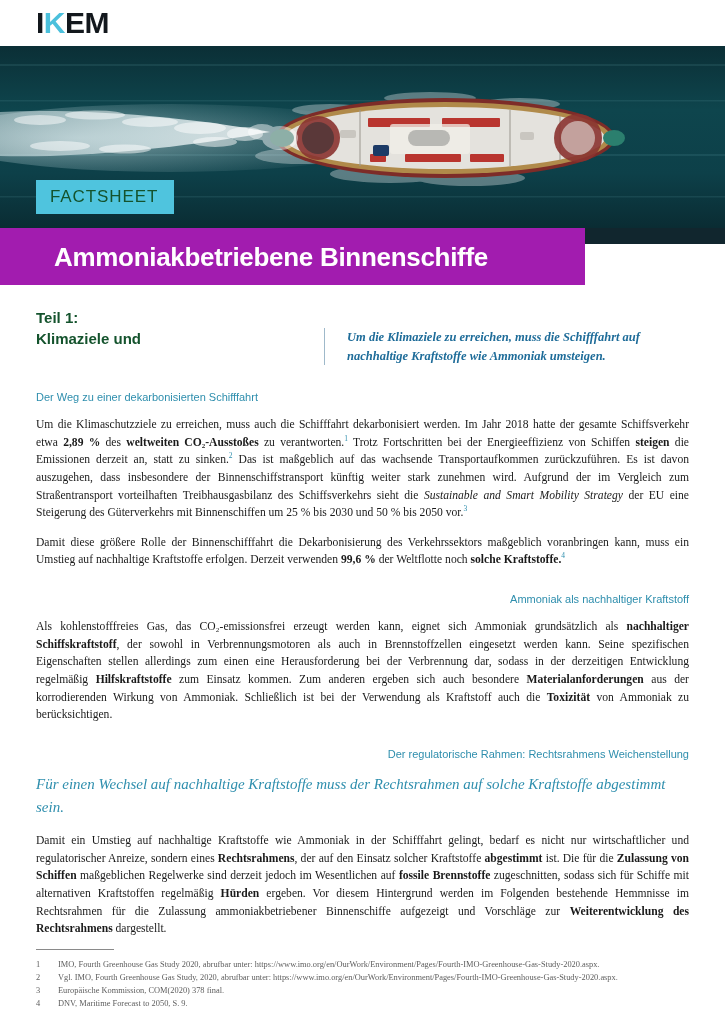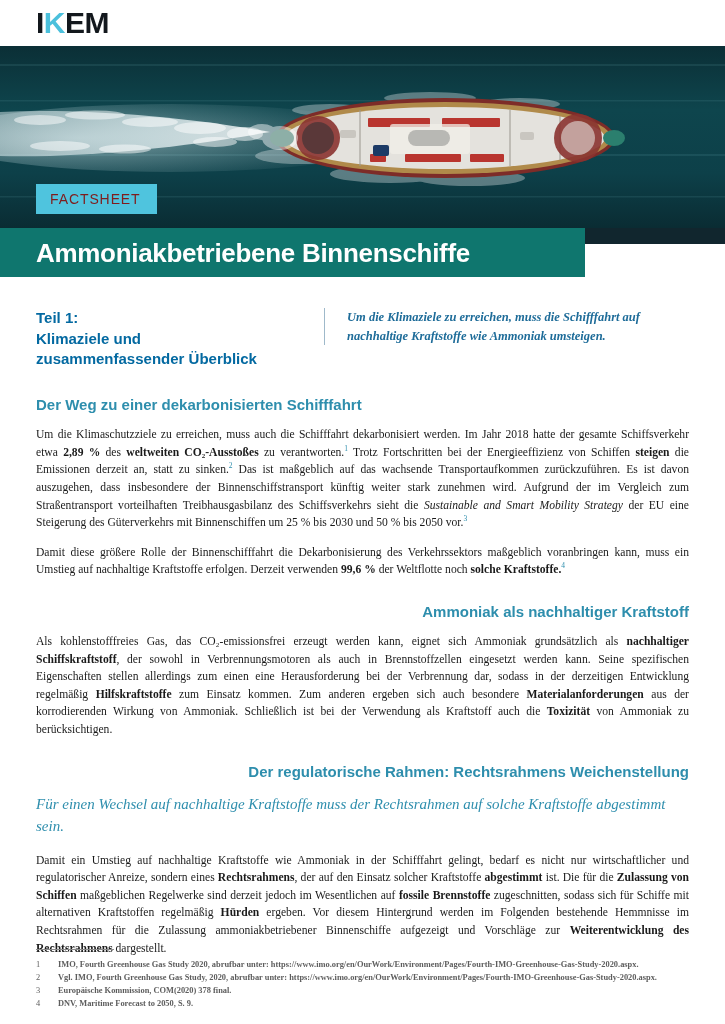--- a/index.html
+++ b/index.html
@@ -47,23 +47,23 @@
     overflow: hidden;
     background: #0d3c42;
   }
   .hero-canvas { position: absolute; inset: 0; }
 
   .factsheet-badge {
     position: absolute;
     left: 36px;
     bottom: 14px;
     background: #4FC4DE;
-    color: #7f1d1d;
-    font-family: "Liberation Sans", "DejaVu Sans", sans-serif;
-    font-size: 14px;
+    color: #14532d;
+    font-family: "Liberation Sans", "DejaVu Sans", sans-serif;
+    font-size: 17px;
     letter-spacing: 0.9px;
     padding: 7px 16px 7px 14px;
     z-index: 5;
   }
 
   
   .title-wrap {
     position: relative;
     width: 725px;
     height: 50px;
@@ -71,26 +71,26 @@
   .title-bg-right {
     position: absolute;
     left: 0; top: 0;
     width: 725px; height: 16px;
     background: #11262e;
   }
   .title-bar {
     position: absolute;
     left: 0; top: 0;
     width: 585px;
-    height: 49px;
-    background: #0f766e;
+    height: 57px;
+    background: #a21caf;
     display: flex;
     align-items: center;
     box-sizing: border-box;
-    padding-left: 36px;
+    padding-left: 54px;
   }
   .title-bar h1 {
     margin: 0;
     font-family: "Liberation Sans", "DejaVu Sans", sans-serif;
     font-weight: bold;
     font-size: 26px;
     color: #ffffff;
     letter-spacing: -0.3px;
     line-height: 1;
   }
@@ -106,39 +106,40 @@
     display: flex;
     align-items: flex-start;
     margin-top: 30px;
   }
   .teil-head {
     width: 270px;
     font-family: "Liberation Sans", "DejaVu Sans", sans-serif;
     font-weight: bold;
     font-size: 15px;
     line-height: 1.38;
-    color: #0369a1;
+    color: #14532d;
   }
   .quote {
     flex: 1;
     border-left: 1.5px solid #9FB9CA;
     padding-left: 22px;
     margin-left: 18px;
     font-family: "Liberation Serif", "DejaVu Serif", serif;
     font-style: italic;
     font-weight: bold;
     font-size: 12.5px;
     line-height: 1.48;
     color: #1E6C99;
+    margin-top: 20px;
   }
 
   h2.section {
     font-family: "Liberation Sans", "DejaVu Sans", sans-serif;
-    font-weight: bold;
-    font-size: 15px;
+    font-weight: normal;
+    font-size: 11px;
     color: #2E8EAD;
     margin: 26px 0 12px 0;
     line-height: 1.2;
   }
   h2.section.tight { margin-top: 24px; text-align: right; }
 
   p.body {
     font-family: "Liberation Serif", "DejaVu Serif", serif;
     font-size: 11.6px;
     line-height: 1.52;
@@ -179,21 +180,21 @@
     margin-bottom: 8px;
   }
   .fn-row {
     display: flex;
     font-family: "Liberation Serif", "DejaVu Serif", serif;
     font-size: 8.4px;
     line-height: 1.55;
     color: #5d5d5d;
   }
   .fn-num { width: 22px; flex: none; }
-  .fn-text { flex: 1; font-weight: bold; }
+  .fn-text { flex: 1; }
 </style>
 </head>
 <body>
 
 <div class="logo-bar">
   <div class="logo">
     <span>I</span>
       <span class="k-teal">K</span>
       <span>EM</span>
   </div>
@@ -300,21 +301,20 @@
     <h1>Ammoniakbetriebene Binnenschiffe</h1>
   </div>
 </div>
 
 <div class="content">
 
   <div class="intro-row">
     <div class="teil-head">
       <div>Teil 1:</div>
       <div>Klimaziele und</div>
-      <div>zusammenfassender Überblick</div>
     </div>
     <div class="quote">Um die Klimaziele zu erreichen, muss die Schifffahrt auf nachhaltige Kraftstoffe wie Ammoniak umsteigen.</div>
   </div>
 
   <h2 class="section">Der Weg zu einer dekarbonisierten Schifffahrt</h2>
   <p class="body">Um die Klimaschutzziele zu erreichen, muss auch die Schifffahrt dekarbonisiert werden. Im Jahr 2018 hatte der gesamte Schiffsverkehr etwa <b>2,89&nbsp;%</b> des <b>weltweiten CO₂-Ausstoßes</b> zu verantworten.<sup>1</sup> Trotz Fortschritten bei der Energieeffizienz von Schiffen <b>steigen</b> die Emissionen derzeit an, statt zu sinken.<sup>2</sup> Das ist maßgeblich auf das wachsende Transportaufkommen zurückzuführen. Es ist davon auszugehen, dass insbesondere der Binnenschiffstransport künftig weiter stark zunehmen wird. Aufgrund der im Vergleich zum Straßentransport vorteilhaften Treibhausgasbilanz des Schiffsverkehrs sieht die <i>Sustainable and Smart Mobility Strategy</i> der EU eine Steigerung des Güterverkehrs mit Binnenschiffen um 25&nbsp;% bis 2030 und 50&nbsp;% bis 2050 vor.<sup>3</sup></p>
   <p class="body">Damit diese größere Rolle der Binnenschifffahrt die Dekarbonisierung des Verkehrssektors maßgeblich voranbringen kann, muss ein Umstieg auf nachhaltige Kraftstoffe erfolgen. Derzeit verwenden <b>99,6&nbsp;%</b> der Weltflotte noch <b>solche Kraftstoffe.</b><sup>4</sup></p>
 
   <h2 class="section tight">Ammoniak als nachhaltiger Kraftstoff</h2>
   <p class="body">Als kohlenstofffreies Gas, das CO₂-emissionsfrei erzeugt werden kann, eignet sich Ammoniak grundsätzlich als <b>nachhaltiger Schiffskraftstoff</b>, der sowohl in Verbrennungsmotoren als auch in Brennstoffzellen eingesetzt werden kann. Seine spezifischen Eigenschaften stellen allerdings zum einen eine Herausforderung bei der Verbrennung dar, sodass in der derzeitigen Entwicklung regelmäßig <b>Hilfskraftstoffe</b> zum Einsatz kommen. Zum anderen ergeben sich auch besondere <b>Materialanforderungen</b> aus der korrodierenden Wirkung von Ammoniak. Schließlich ist bei der Verwendung als Kraftstoff auch die <b>Toxizität</b> von Ammoniak zu berücksichtigen.</p>

